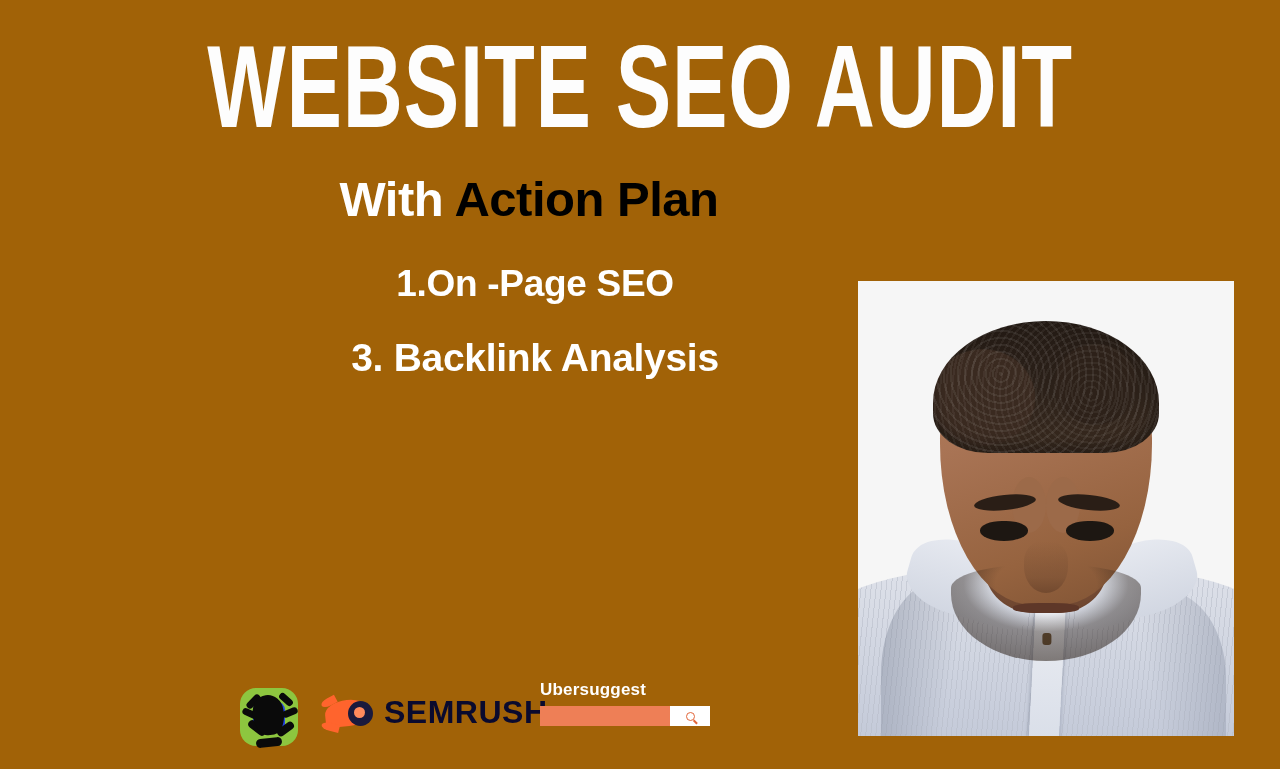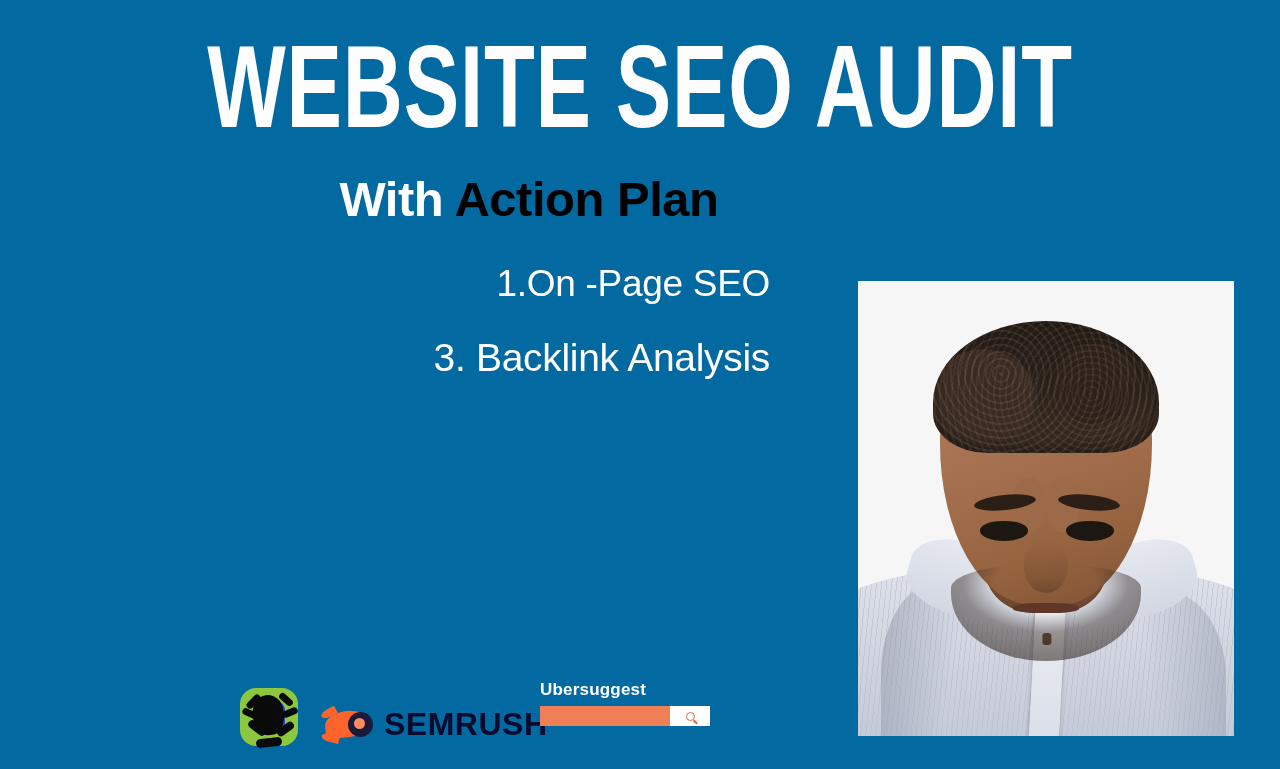--- a/index.html
+++ b/index.html
@@ -8,21 +8,21 @@
     padding: 0;
     background: #1b1b1b;
   }
   * { box-sizing: border-box; }
 
   .canvas {
     position: relative;
     width: 1280px;
     height: 769px;
     overflow: hidden;
-    background: #0369a1;
+    background: #a16207;
     font-family: "Liberation Sans", sans-serif;
     -webkit-font-smoothing: antialiased;
   }
 
   
   .title {
     position: absolute;
     left: 0;
     top: 26px;
     width: 1280px;
@@ -58,27 +58,26 @@
   
   .list {
     position: absolute;
     left: 300px;
     top: 262px;
     width: 470px;
     text-align: center;
   }
   .list-item {
     color: #ffffff;
-    font-weight: 400;
+    font-weight: 700;
     font-size: 38px;
     line-height: 44px;
     letter-spacing: -0.3px;
     white-space: nowrap;
     margin-bottom: 30px;
-    text-align: right;
   }
   .list-item:last-child { margin-bottom: 16px; }
   .li-1 { font-size: 37px; }
   .li-2 { font-size: 37px; }
   .li-3 { font-size: 39px; }
 
   
   .photo-frame {
     position: absolute;
     left: 858px;
@@ -313,21 +312,21 @@
   }
 
   
   .semrush-logo {
     position: absolute;
     left: 325px;
     top: 24px;
     width: 185px;
     height: 44px;
     display: flex;
-    align-items: flex-end;
+    align-items: flex-start;
     gap: 9px;
   }
   .semrush-mark {
     position: relative;
     width: 50px; height: 33px;
     flex: 0 0 auto;
   }
   .semrush-flame {
     position: absolute;
     left: 0; top: 4px;

